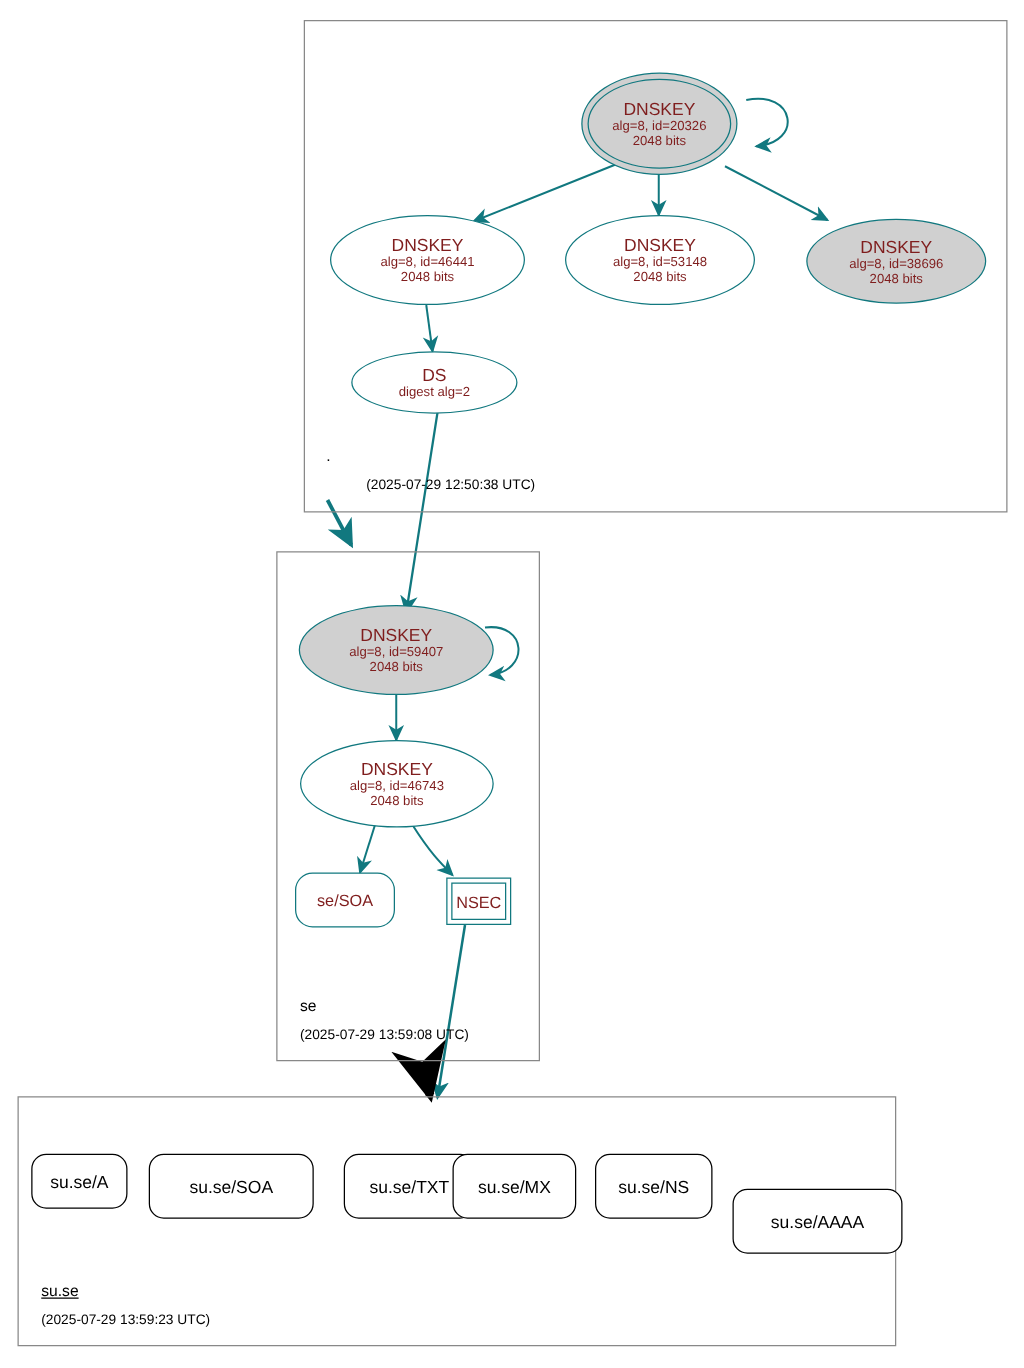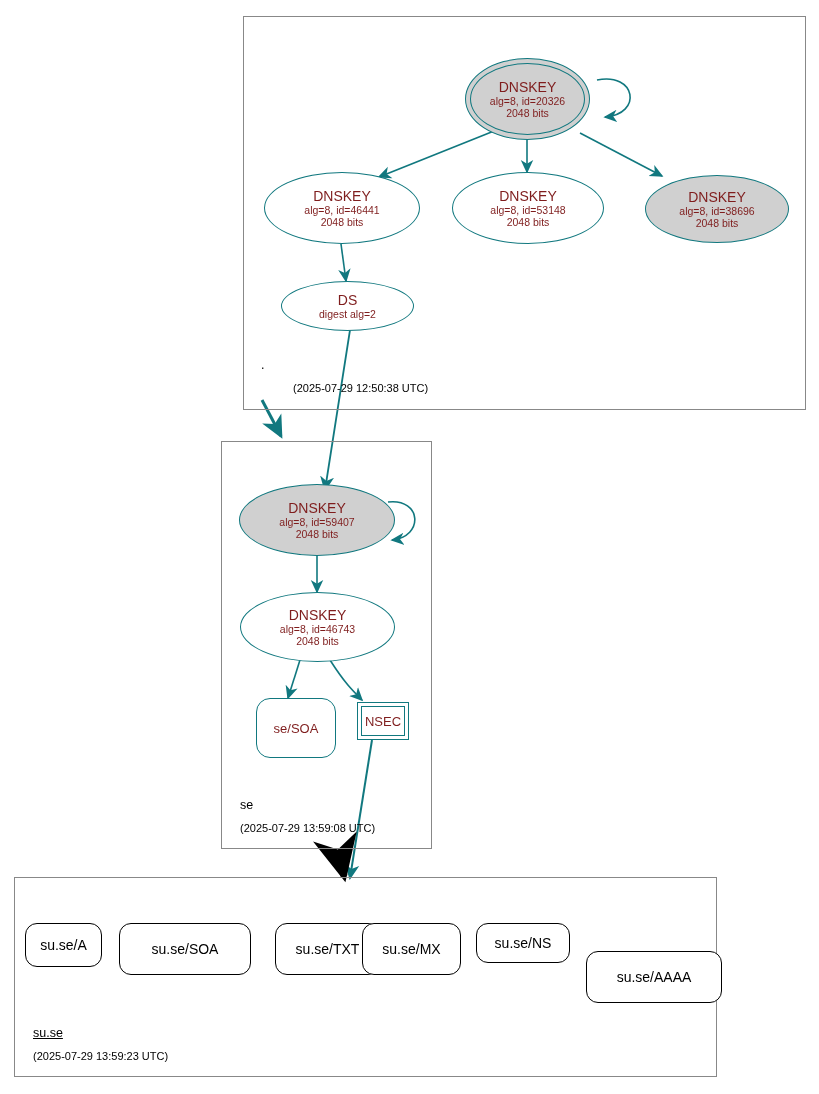--- a/index.html
+++ b/index.html
@@ -194,21 +194,21 @@
   <div class="line2">alg=8, id=59407</div>
   <div class="line3">2048 bits</div>
 </div>
 
 <div class="node ellipse plain" style="left:240px; top:592px; width:155px; height:70px;">
   <div class="line1">DNSKEY</div>
   <div class="line2">alg=8, id=46743</div>
   <div class="line3">2048 bits</div>
 </div>
 
-<div class="node rounded-teal" style="left:236px; top:698px; width:80px; height:60px;margin-left:20px;">
+<div class="node rounded-teal" style="left:236px; top:698px; width:80px; height:44px;">
   <div class="node-label-med">se/SOA</div>
 </div>
 
 <div class="node rect-node" style="left:357px; top:702px; width:52px; height:38px;">
   <div class="double-rect-inner"></div>
   <div class="node-label-med">NSEC</div>
 </div>
 
 <div class="zone-box" style="left:14px; top:877px; width:703px; height:200px;"></div>
 <div class="zone-label" style="left:33px; top:1026px;text-decoration:underline;">su.se</div>
@@ -219,18 +219,18 @@
 </div>
 <div class="node rrset-node" style="left:119px; top:923px; width:132px; height:52px;">
   <div class="node-label-big">su.se/SOA</div>
 </div>
 <div class="node rrset-node" style="left:243px; top:923px; width:105px; height:52px;margin-left:32px;">
   <div class="node-label-big">su.se/TXT</div>
 </div>
 <div class="node rrset-node" style="left:362px; top:923px; width:99px; height:52px;">
   <div class="node-label-big">su.se/MX</div>
 </div>
-<div class="node rrset-node" style="left:476px; top:923px; width:94px; height:40px;">
+<div class="node rrset-node" style="left:476px; top:923px; width:94px; height:52px;">
   <div class="node-label-big">su.se/NS</div>
 </div>
 <div class="node rrset-node" style="left:586px; top:923px; width:136px; height:52px;margin-top:28px;">
   <div class="node-label-big">su.se/AAAA</div>
 </div>
 
 </body></html>

